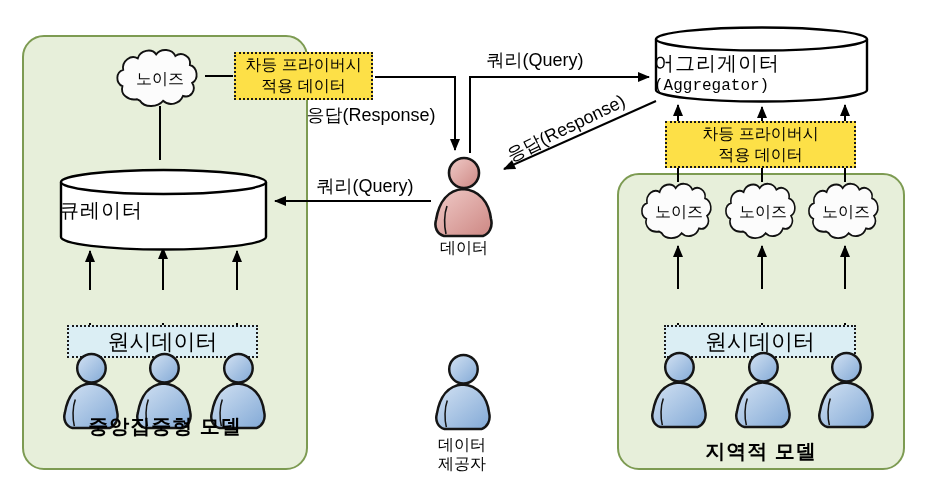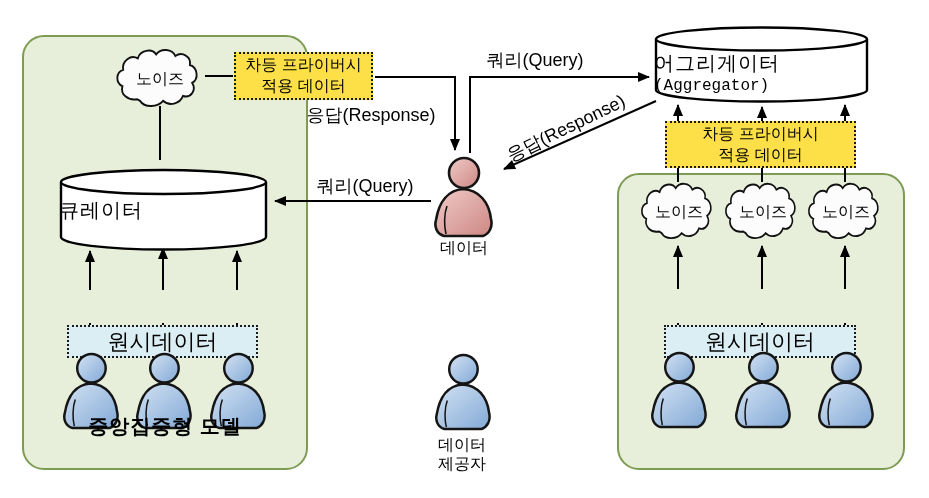--- a/index.html
+++ b/index.html
@@ -229,14 +229,15 @@
     <div>데이터</div>
     <div>제공자</div>
   </div>
 
   <div class="edge-label" style="left:455px;top:48px;width:160px;">쿼리(Query)</div>
   <div class="edge-label" style="left:296px;top:103px;width:150px;">응답(Response)</div>
   <div class="edge-label" style="left:290px;top:174px;width:150px;">쿼리(Query)</div>
   <div class="edge-label rot" style="left:486px;top:116px;width:160px;">응답(Response)</div>
 
   <div class="region-title" style="left:22px;top:413px;width:286px;">중앙집중형 모델</div>
+  <div class="region-title" style="left:617px;top:438px;width:288px;">지역적 모델</div>
 
 </div>
 
 </body></html>

